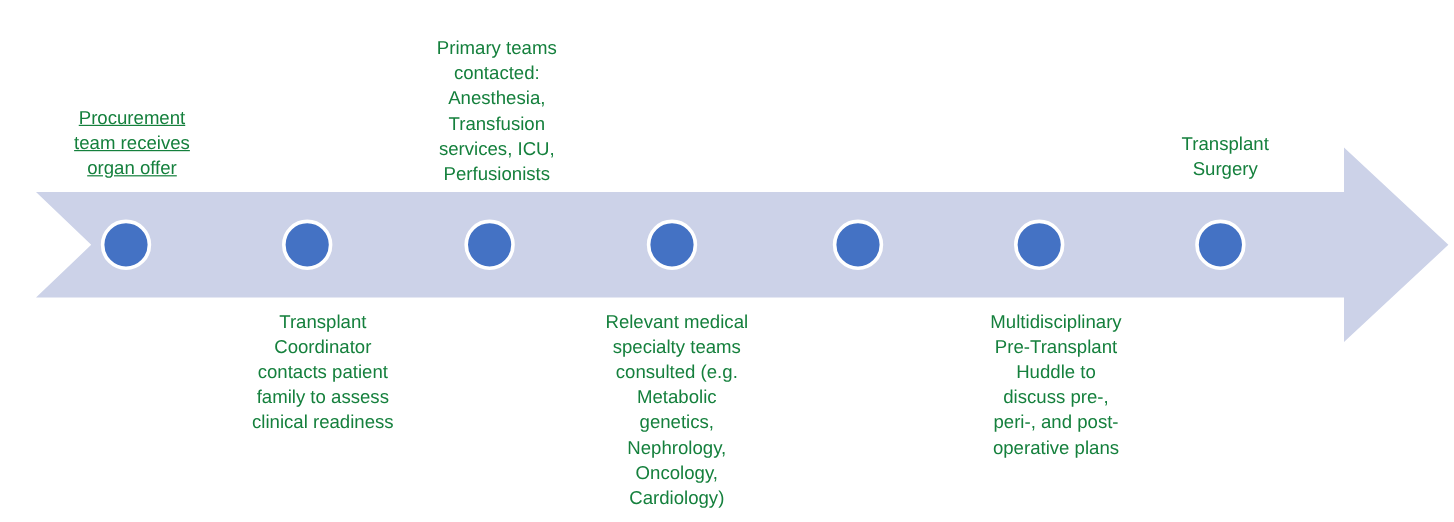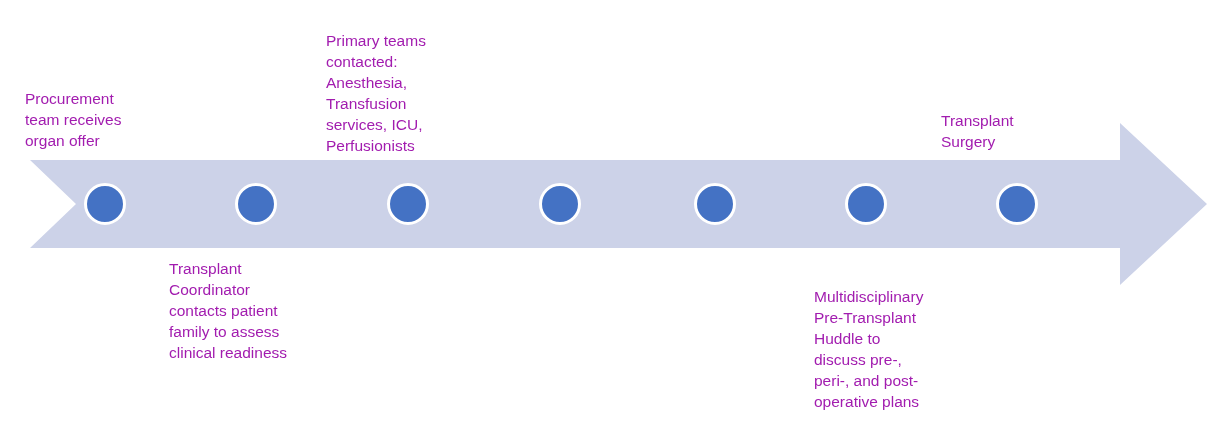--- a/index.html
+++ b/index.html
@@ -35,24 +35,24 @@
     height: 42px;
     border-radius: 50%;
     background: #4472c4;
     border: 3px solid #ffffff;
     box-sizing: border-box;
     transform: translate(-50%, -50%);
   }
   
   .step-label {
     position: absolute;
-    text-align: left;
+    text-align: center;
     font-size: 15.5px;
     line-height: 21px;
-    color: #a21caf;
+    color: #15803d;
     white-space: pre-line;
     transform: translateX(-50%);
   }
   .step-label.above {
     
   }
   .step-label.below {
     
   }
 </style>
@@ -66,40 +66,48 @@
   </svg>
 
   <div class="milestone-circle" style="left:105px; top:204px;"></div>
   <div class="milestone-circle" style="left:256px; top:204px;"></div>
   <div class="milestone-circle" style="left:408px; top:204px;"></div>
   <div class="milestone-circle" style="left:560px; top:204px;"></div>
   <div class="milestone-circle" style="left:715px; top:204px;"></div>
   <div class="milestone-circle" style="left:866px; top:204px;"></div>
   <div class="milestone-circle" style="left:1017px; top:204px;"></div>
 
-  <div class="step-label above" style="left:110px; top:88px; width:170px;">Procurement
+  <div class="step-label above" style="left:110px; top:88px; width:170px;text-decoration:underline;">Procurement
 team receives
 organ offer</div>
 
   <div class="step-label below" style="left:269px; top:258px; width:200px;">Transplant
 Coordinator
 contacts patient
 family to assess
 clinical readiness</div>
 
   <div class="step-label above" style="left:414px; top:30px; width:176px;">Primary teams
 contacted:
 Anesthesia,
 Transfusion
 services, ICU,
 Perfusionists</div>
 
+  <div class="step-label below" style="left:564px; top:258px; width:186px;">Relevant medical
+specialty teams
+consulted (e.g.
+Metabolic
+genetics,
+Nephrology,
+Oncology,
+Cardiology)</div>
 
 
-  <div class="step-label below" style="left:909px; top:258px; width:190px;margin-top:28px;">Multidisciplinary
+  <div class="step-label below" style="left:880px; top:258px; width:190px;">Multidisciplinary
 Pre-Transplant
 Huddle to
 discuss pre-,
 peri-, and post-
 operative plans</div>
 
   <div class="step-label above" style="left:1021px; top:110px; width:160px;">Transplant
 Surgery</div>
 
 </div>

